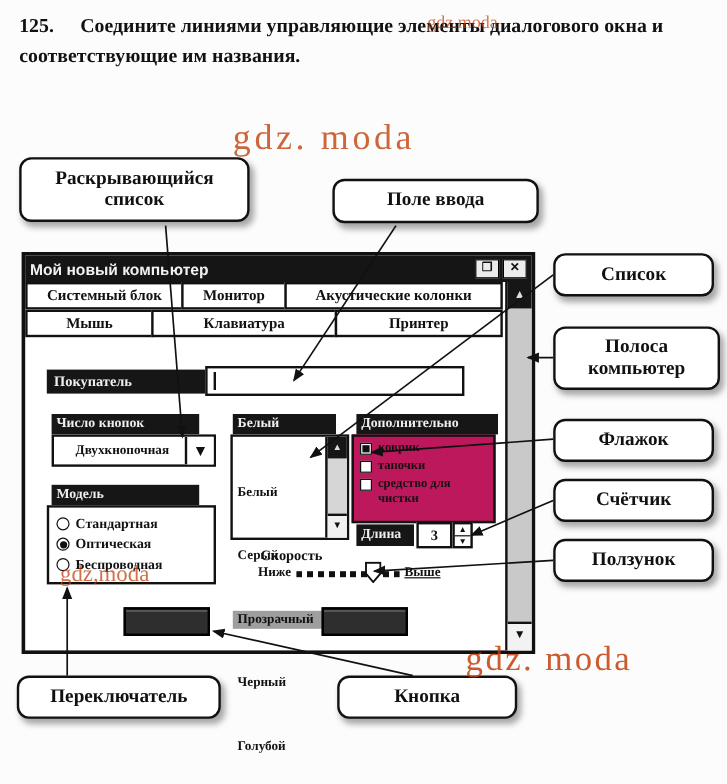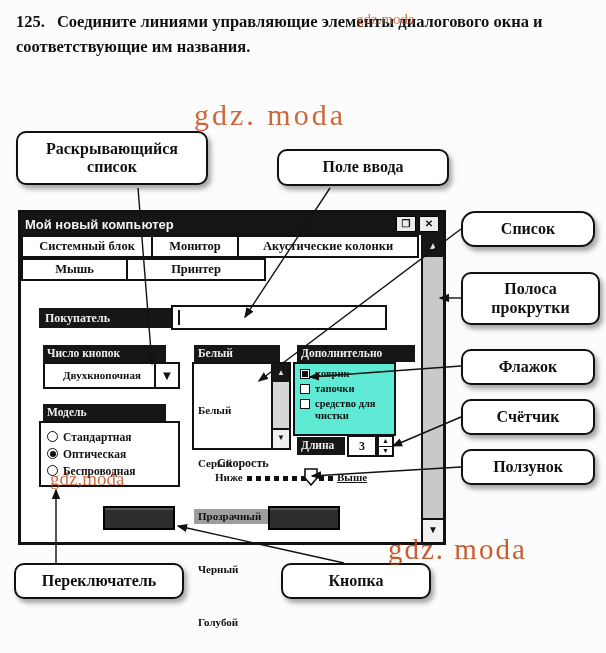--- a/index.html
+++ b/index.html
@@ -1,37 +1,37 @@
 <!DOCTYPE html>
 <html><head>
 <meta charset="utf-8">
 <style>
   html,body{margin:0;padding:0;background:#e9e9e9;}
   #page{position:relative;width:606px;height:653px;background:#fcfcfc;overflow:hidden;
         font-family:"Liberation Serif",serif;color:#111;}
 
   
   .task{position:absolute;left:16px;top:10px;width:548px;font-size:16.5px;font-weight:bold;line-height:1.5;z-index:1;}
-  .task .num{margin-right:12px;}
+  .task .num{margin-right:22px;}
 
   
   .wm{position:absolute;color:#c2410c;font-weight:normal;pointer-events:none;}
   .wm1{left:356px;top:11px;font-size:15px;opacity:.7;z-index:2;}
   .wm2{left:194px;top:98px;font-size:30px;opacity:.8;letter-spacing:3px;z-index:2;}
   .wm3{left:50px;top:468px;font-size:19px;opacity:.75;z-index:6;}
   .wm4{left:388px;top:533px;font-size:29px;opacity:.85;letter-spacing:2px;z-index:6;}
 
   
   .callout{position:absolute;background:#fff;border:2px solid #111;border-radius:10px;
            display:flex;align-items:center;justify-content:center;text-align:center;
            font-size:16px;font-weight:bold;box-shadow:3px 4px 5px rgba(0,0,0,.35);
            padding:2px 6px;box-sizing:border-box;z-index:5;line-height:1.15;}
   .co-dropdown{left:16px;top:131px;width:192px;height:54px;}
   .co-input{left:277px;top:149px;width:172px;height:37px;}
-  .co-list{left:461px;top:211px;width:134px;height:36px;border-radius:14px;}
+  .co-list{left:461px;top:211px;width:134px;height:36px;}
   .co-scrollbar{left:461px;top:272px;width:139px;height:53px;}
   .co-checkbox{left:461px;top:349px;width:134px;height:36px;}
   .co-spinner{left:461px;top:399px;width:134px;height:36px;}
   .co-slider{left:461px;top:449px;width:134px;height:36px;}
   .co-radio{left:14px;top:563px;width:170px;height:36px;}
   .co-button{left:281px;top:563px;width:150px;height:36px;}
 
   
   .dialog{position:absolute;left:18px;top:210px;width:428px;height:335px;border:3px solid #111;
           background:#fff;box-sizing:border-box;z-index:2;}
@@ -87,22 +87,22 @@
   .cl-items{position:absolute;left:0;top:1px;right:18px;bottom:0;}
   .cl-item{height:15px;font-size:11px;font-weight:bold;padding-left:4px;line-height:15px;white-space:nowrap;margin-top:38px;}
   .cl-item.selected{background:#9e9e9e;}
   .cl-scroll{position:absolute;right:0;top:0;width:18px;bottom:0;border-left:2px solid #111;
              background:#d6d6d6;box-sizing:border-box;}
   .cls-up{position:absolute;top:0;height:18px;left:0;right:0;background:#161616;color:#ddd;
           font-size:8px;line-height:18px;text-align:center;}
   .cls-down{position:absolute;bottom:0;height:18px;left:0;right:0;background:#f0f0f0;
             border-top:2px solid #111;font-size:8px;line-height:16px;text-align:center;color:#111;}
 
-  .extra-box{position:absolute;left:272px;top:149px;width:103px;height:74px;border:2px solid #111;
-             box-sizing:border-box;padding:4px 0 0 5px;background:#5eead4;}
+  .extra-box{position:absolute;left:272px;top:149px;width:120px;height:74px;border:2px solid #111;
+             box-sizing:border-box;padding:4px 0 0 5px;background:#be185d;}
   .cb-row{display:flex;gap:5px;font-size:10.5px;font-weight:bold;line-height:12px;margin-bottom:3px;
           align-items:flex-start;}
   .cb{width:8px;height:8px;border:1.5px solid #111;flex:none;margin-top:1px;position:relative;background:#fff;}
   .cb.checked::after{content:"";position:absolute;inset:1px;background:#111;}
 
   .len-box{position:absolute;left:326px;top:222px;width:30px;height:22px;border:2px solid #111;
            box-sizing:border-box;font-size:12px;font-weight:bold;text-align:center;line-height:18px;background:#fff;}
   .spin{position:absolute;left:356px;top:222px;width:17px;height:22px;display:flex;flex-direction:column;
         border:2px solid #111;box-sizing:border-box;background:#fff;}
   .spin-btn{flex:1;font-size:7px;line-height:8px;text-align:center;}
@@ -148,21 +148,21 @@
     <line x1="461" y1="366" x2="310" y2="377" stroke="#111" stroke-width="1.4" marker-end="url(#ah)"></line>
     <line x1="461" y1="417" x2="393" y2="446" stroke="#111" stroke-width="1.4" marker-end="url(#ah)"></line>
     <line x1="461" y1="467" x2="312" y2="476" stroke="#111" stroke-width="1.4" marker-end="url(#ah)"></line>
     <line x1="56" y1="563" x2="56" y2="490" stroke="#111" stroke-width="1.4" marker-end="url(#ah)"></line>
     <line x1="344" y1="563" x2="178" y2="526" stroke="#111" stroke-width="1.4" marker-end="url(#ah)"></line>
   </svg>
 
   <div class="callout co-dropdown">Раскрывающийся список</div>
   <div class="callout co-input">Поле ввода</div>
   <div class="callout co-list">Список</div>
-  <div class="callout co-scrollbar">Полоса прокрутки</div>
+  <div class="callout co-scrollbar">Полоса компьютер</div>
   <div class="callout co-checkbox">Флажок</div>
   <div class="callout co-spinner">Счётчик</div>
   <div class="callout co-slider">Ползунок</div>
   <div class="callout co-radio">Переключатель</div>
   <div class="callout co-button">Кнопка</div>
 
   <div class="dialog">
 
     <div class="titlebar">
       <span>Мой новый компьютер</span>
@@ -172,20 +172,21 @@
       </span>
     </div>
 
     <div class="tabs tabs1">
       <span class="tab" style="width:132px">Системный блок</span>
       <span class="tab" style="width:88px">Монитор</span>
       <span class="tab" style="width:182px">Акустические колонки</span>
     </div>
     <div class="tabs tabs2">
       <span class="tab" style="width:107px">Мышь</span>
+      <span class="tab" style="width:155px">Клавиатура</span>
       <span class="tab" style="width:140px">Принтер</span>
     </div>
 
     <div class="vscroll">
       <div class="vs-up">▲</div>
       <div class="vs-down">▼</div>
     </div>
 
     <div class="buyer-label">Покупатель</div>
     <div class="buyer-input">

